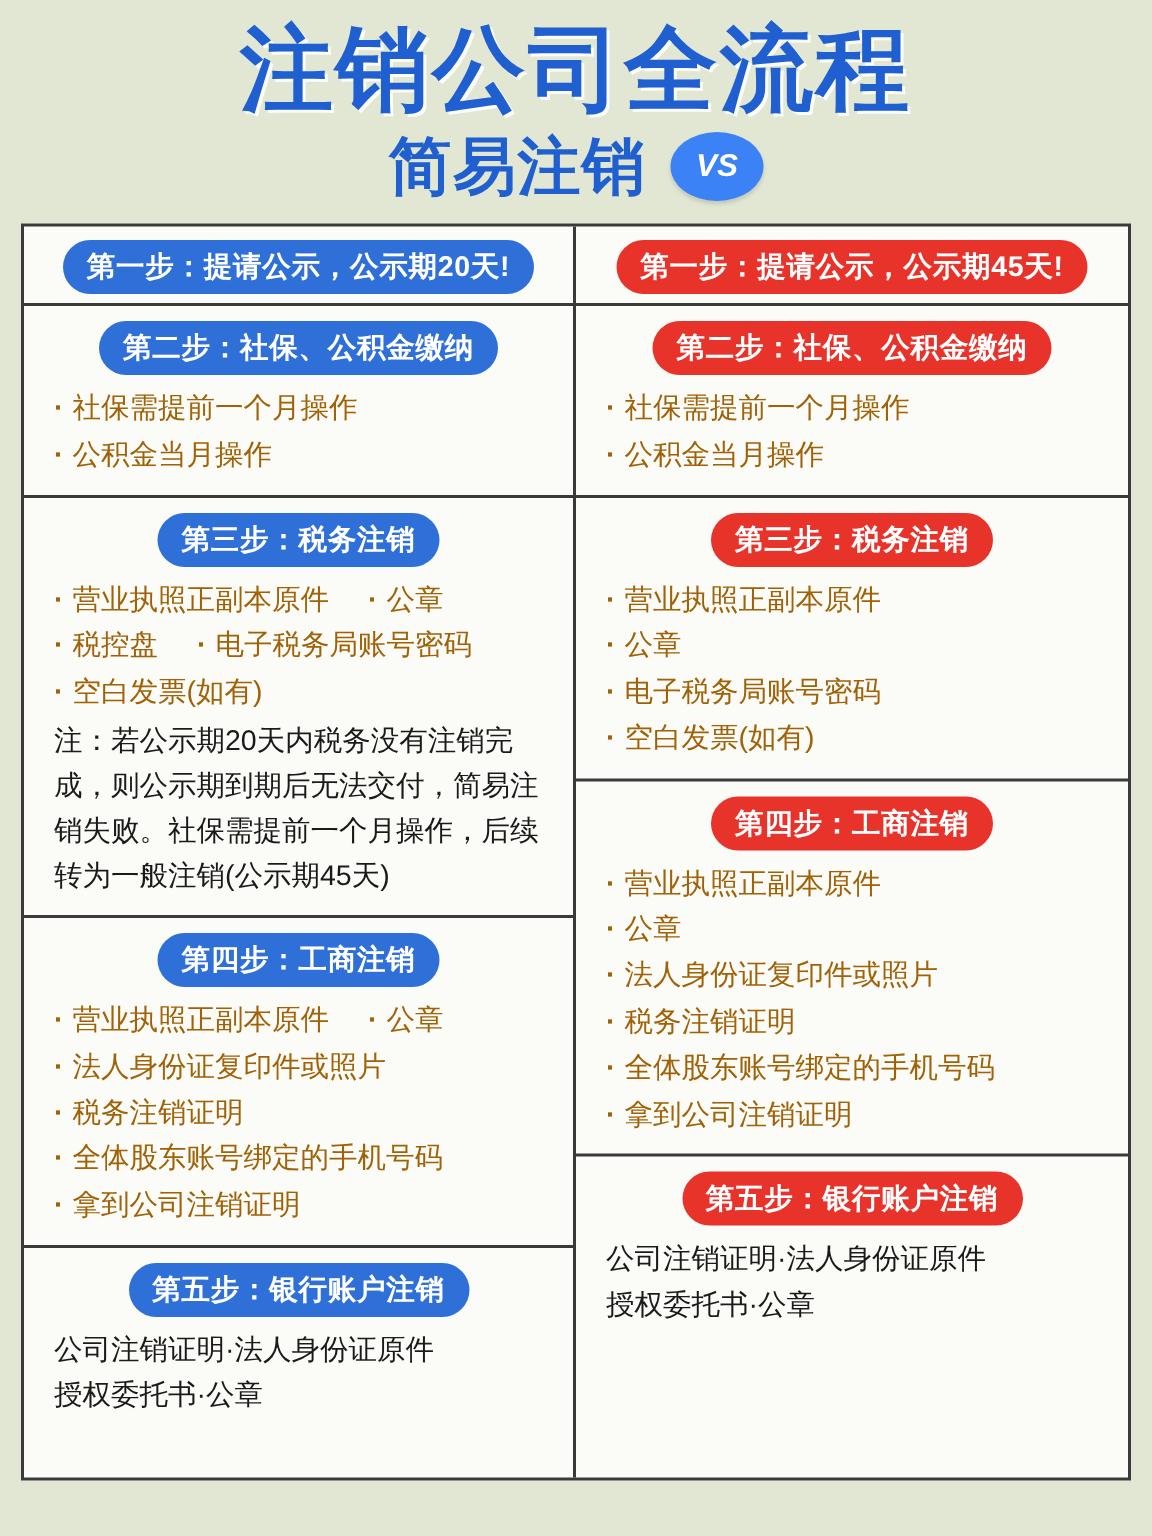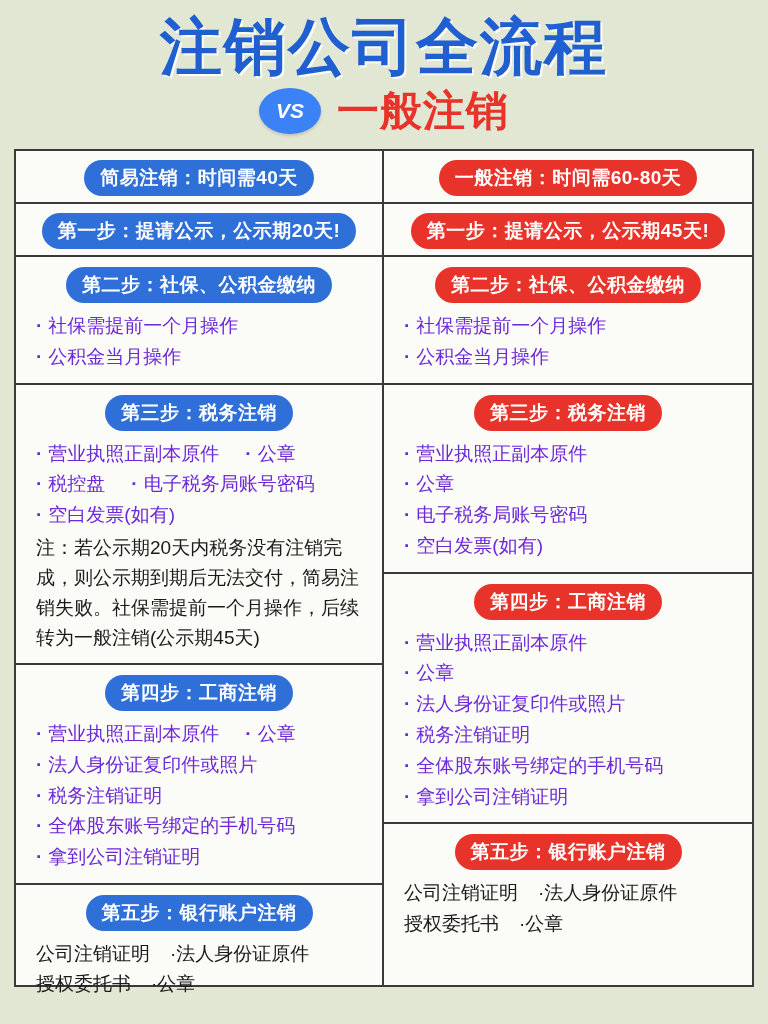--- a/index.html
+++ b/index.html
@@ -99,21 +99,21 @@
   }
   .pill.blue { background: #2f6fd8; }
   .pill.red  { background: #e8332a; }
 
   .items {
     margin-top: 8px;
     padding-left: 10px;
   }
   .item {
     font-size: 19px;
-    color: #6d28d9;
+    color: #a16207;
     line-height: 1.62;
     white-space: nowrap;
   }
   .dot::before {
     content: "·";
     font-weight: 900;
     margin-right: 6px;
   }
   .two-col-rows .row2 {
     display: flex;
@@ -125,44 +125,40 @@
     color: #1a1a1a;
     margin-top: 2px;
   }
   .plain {
     font-size: 19px;
     color: #1a1a1a;
     line-height: 1.6;
   }
   .plain-row {
     display: flex;
-    gap: 20px;
   }
   .cell.tight { padding-top: 7px; padding-bottom: 6px; }
 </style>
 </head>
 <body>
 
 <div id="page">
 
   <div class="header">
     <div class="main-title">注销公司全流程</div>
     <div class="subtitle-row">
+      <div class="sub-left">简易注销</div>
       <div class="vs-badge">VS</div>
-      <div class="sub-right">一般注销</div>
     </div>
   </div>
 
   <div class="table">
 
     <div class="col col-left">
 
-      <div class="cell tight">
-        <div class="pill blue">简易注销：时间需40天</div>
-      </div>
 
       <div class="cell tight">
         <div class="pill blue">第一步：提请公示，公示期20天!</div>
       </div>
 
       <div class="cell">
         <div class="pill blue">第二步：社保、公积金缴纳</div>
         <div class="items">
           <div class="item dot">社保需提前一个月操作</div>
           <div class="item dot">公积金当月操作</div>
@@ -210,23 +206,20 @@
             <div class="plain">授权委托书</div>
             <div class="plain">·公章</div>
           </div>
         </div>
       </div>
 
     </div>
 
     <div class="col col-right">
 
-      <div class="cell tight">
-        <div class="pill red">一般注销：时间需60-80天</div>
-      </div>
 
       <div class="cell tight">
         <div class="pill red">第一步：提请公示，公示期45天!</div>
       </div>
 
       <div class="cell">
         <div class="pill red">第二步：社保、公积金缴纳</div>
         <div class="items">
           <div class="item dot">社保需提前一个月操作</div>
           <div class="item dot">公积金当月操作</div>

